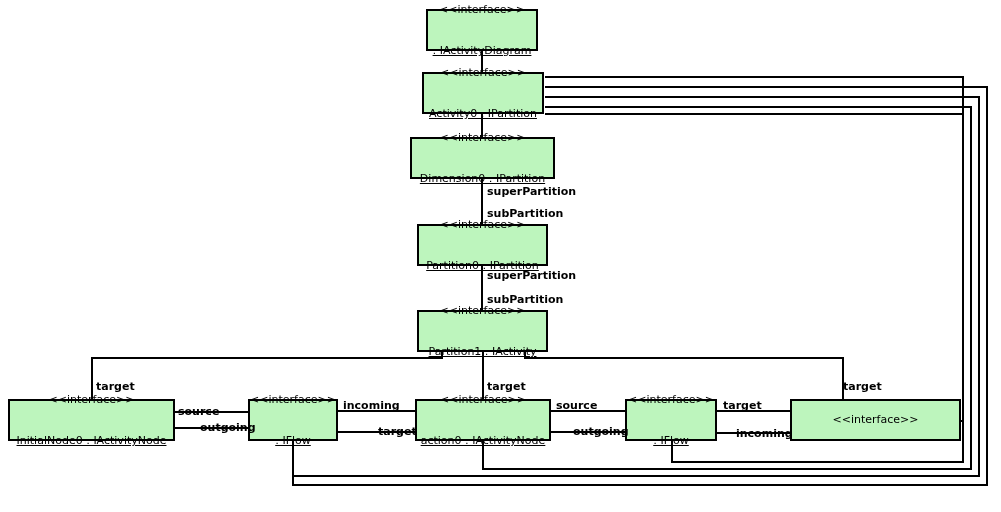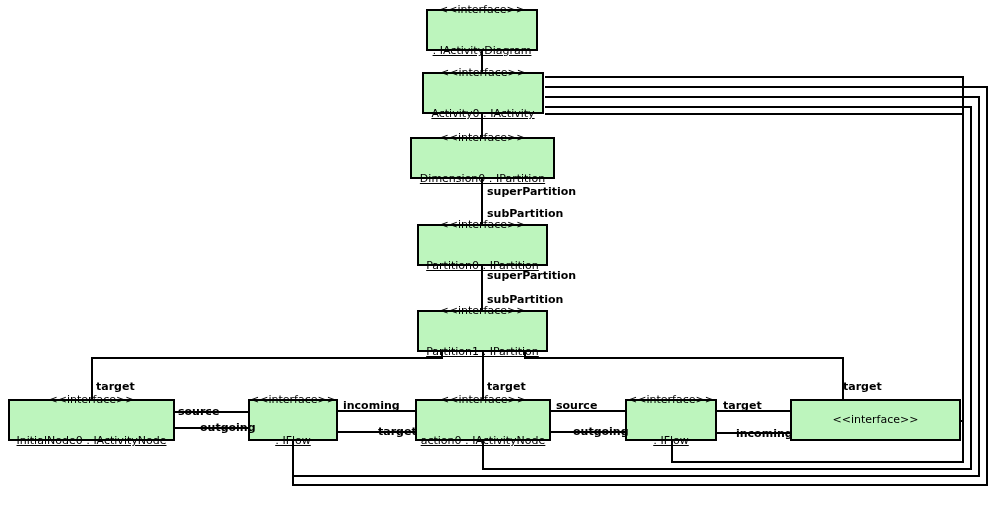--- a/index.html
+++ b/index.html
@@ -74,36 +74,36 @@
     </g>
   </svg>
 
   <div class="node" style="left:426px;top:9px;width:112px;height:42px;">
     <div class="stereo">&lt;&lt;interface&gt;&gt;</div>
     <div class="nm">: IActivityDiagram</div>
   </div>
 
   <div class="node" style="left:422px;top:72px;width:122px;height:42px;">
     <div class="stereo">&lt;&lt;interface&gt;&gt;</div>
-    <div class="nm">Activity0 : IActivity</div>
+    <div class="nm">Activity0 : IPartition</div>
   </div>
 
   <div class="node" style="left:410px;top:137px;width:145px;height:42px;">
     <div class="stereo">&lt;&lt;interface&gt;&gt;</div>
     <div class="nm">Dimension0 : IPartition</div>
   </div>
 
   <div class="node" style="left:417px;top:224px;width:131px;height:42px;">
     <div class="stereo">&lt;&lt;interface&gt;&gt;</div>
     <div class="nm">Partition0 : IPartition</div>
   </div>
 
   <div class="node" style="left:417px;top:310px;width:131px;height:42px;">
     <div class="stereo">&lt;&lt;interface&gt;&gt;</div>
-    <div class="nm">Partition1 : IPartition</div>
+    <div class="nm">Partition1 : IActivity</div>
   </div>
 
   <div class="node" style="left:8px;top:399px;width:167px;height:42px;">
     <div class="stereo">&lt;&lt;interface&gt;&gt;</div>
     <div class="nm">InitialNode0 : IActivityNode</div>
   </div>
 
   <div class="node" style="left:248px;top:399px;width:90px;height:42px;">
     <div class="stereo">&lt;&lt;interface&gt;&gt;</div>
     <div class="nm">: IFlow</div>

